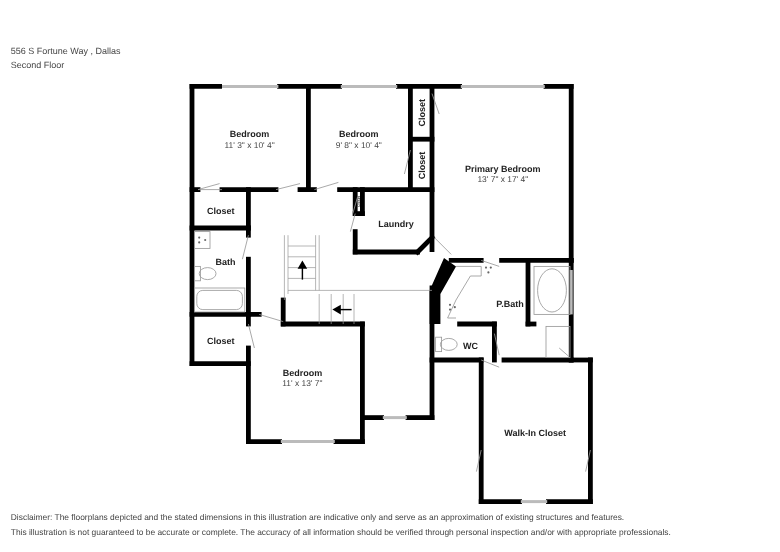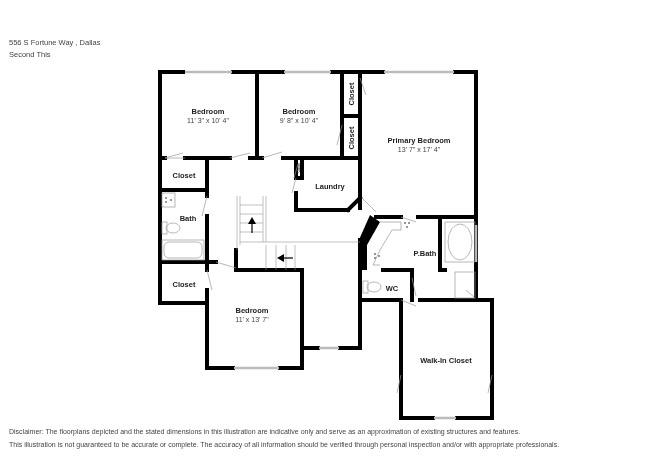--- a/index.html
+++ b/index.html
@@ -10,21 +10,21 @@
   .disclaimer { position: absolute; left: 9px; top: 425px; font-size: 7px; line-height: 13px; color: #444; white-space: nowrap; }
   .lbl { font-family: "Liberation Sans", sans-serif; font-weight: bold; font-size: 7.5px; fill: #222; }
   .dim { font-family: "Liberation Sans", sans-serif; font-size: 7px; fill: #444; }
   .tiny { font-family: "Liberation Sans", sans-serif; font-size: 3px; fill: #333; font-weight: bold; }
 </style>
 </head>
 <body>
 
 <div class="header">
   <div>556 S Fortune Way , Dallas</div>
-  <div>Second This</div>
+  <div>Second Floor</div>
 </div>
 
 <svg class="plan" viewBox="0 0 650 460" xmlns="http://www.w3.org/2000/svg">
 
   <g stroke="#000" stroke-width="4" fill="none" stroke-linecap="square">
 
     <line x1="160" y1="72" x2="160" y2="303"></line>
     <line x1="160" y1="72" x2="183" y2="72"></line>
     <line x1="233" y1="72" x2="283" y2="72"></line>
     <line x1="332" y1="72" x2="383" y2="72"></line>

